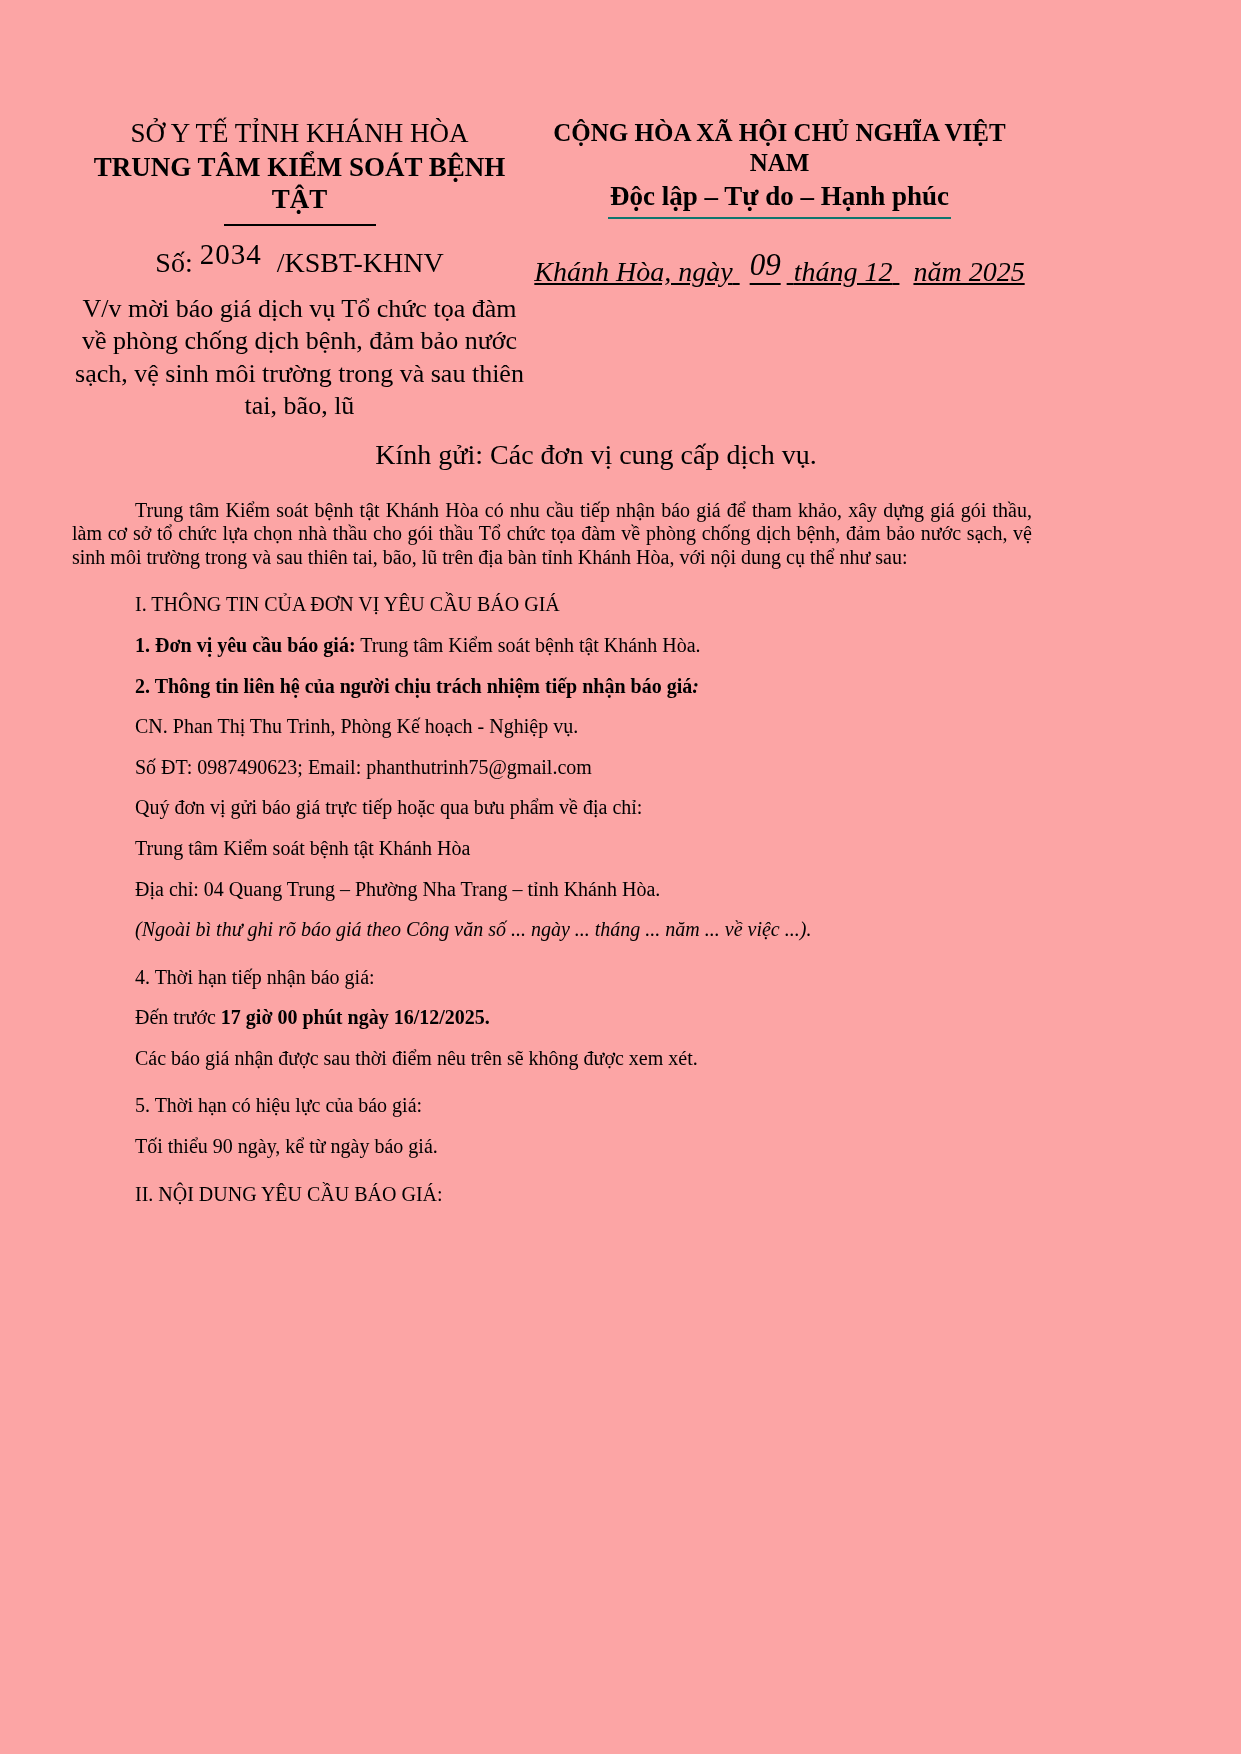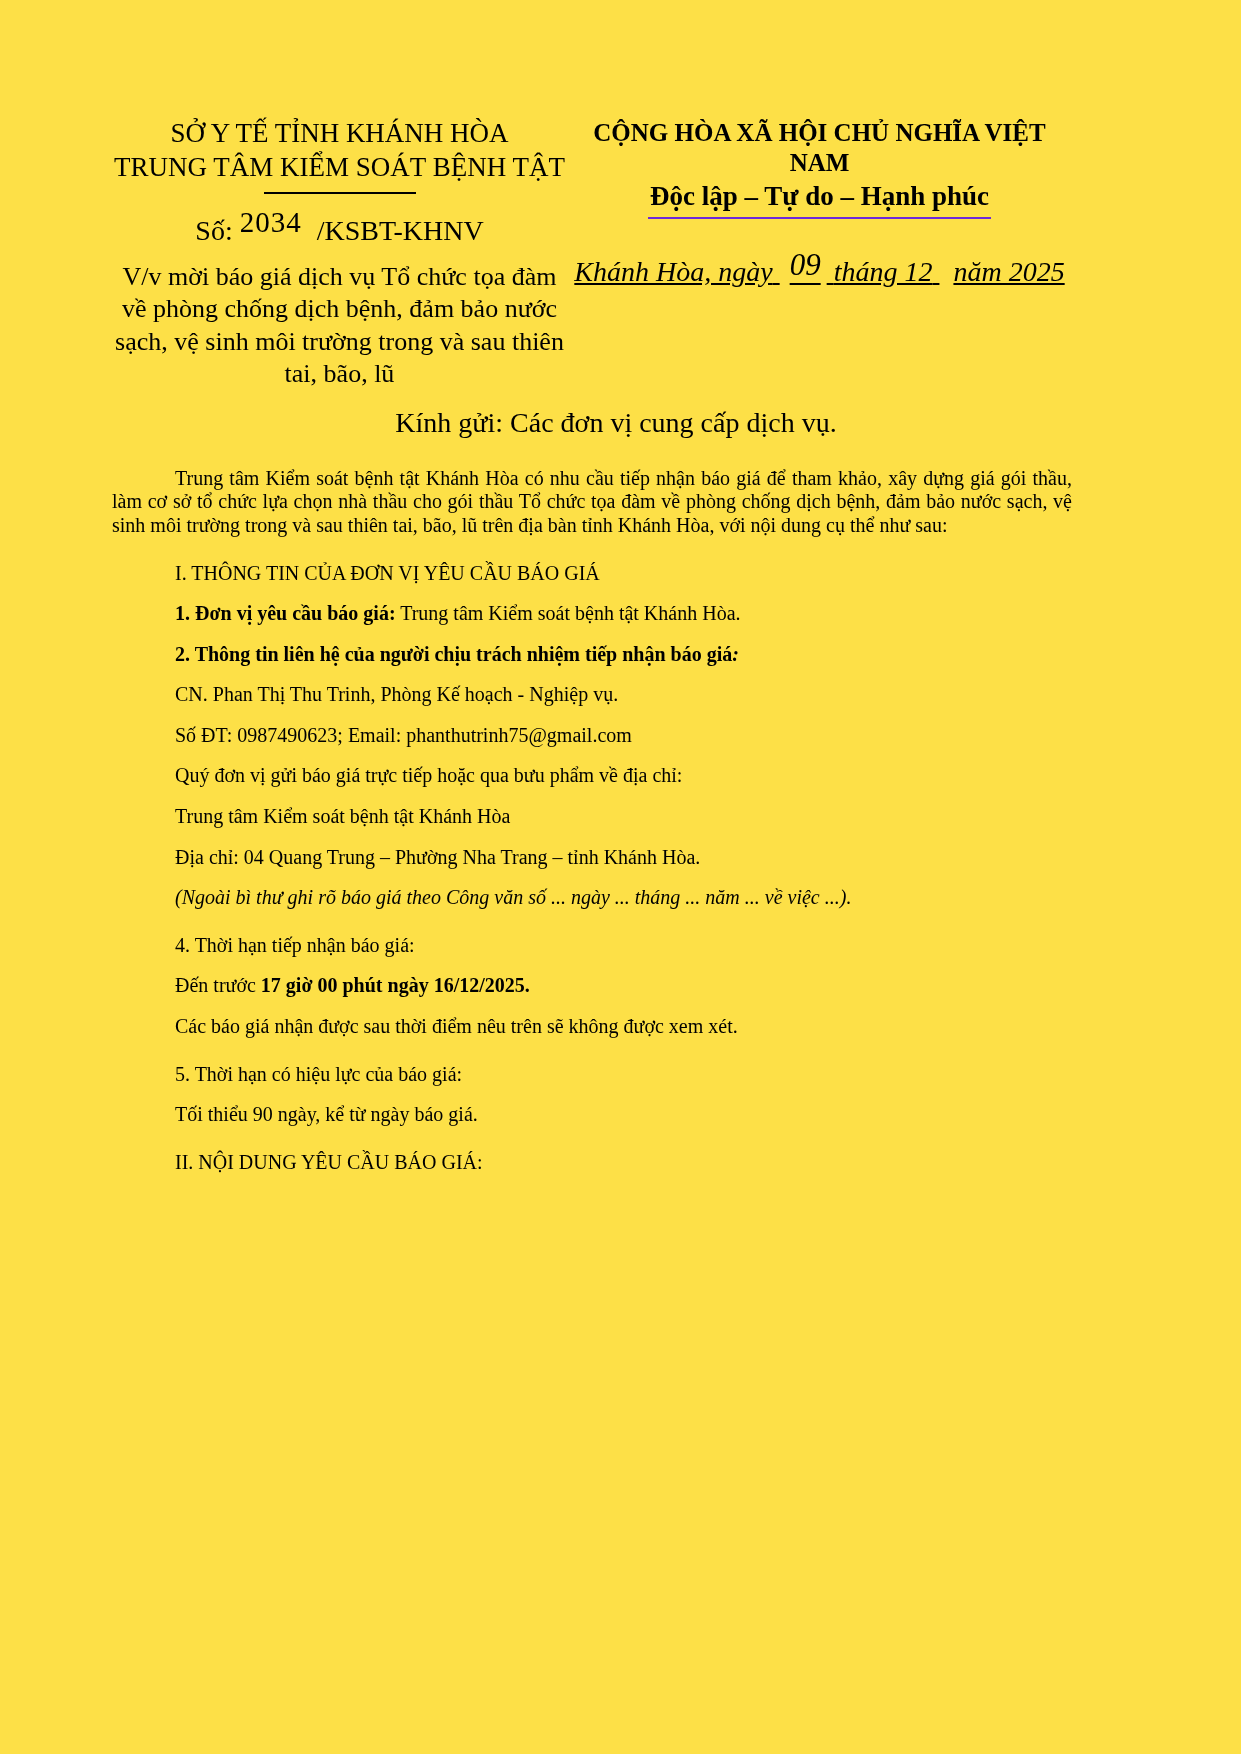--- a/index.html
+++ b/index.html
@@ -1,40 +1,40 @@
 <!DOCTYPE html>
 <html lang="vi"><head>
 <meta charset="utf-8">
 <style>
   html,body{margin:0;padding:0;background:#ffffff;}
   .page{
-    width:1241px;height:1754px;background:#fde047;color:#000;
+    width:1241px;height:1754px;background:#fca5a5;color:#000;
     font-family:"Liberation Serif","DejaVu Serif",serif;
     position:relative;box-sizing:border-box;
-    padding:118px 121px 0 112px;overflow:hidden;
+    padding:118px 121px 0 72px;overflow:hidden;
   }
   
   .doc-header{display:flex;width:960px;}
   .hdr-left{width:455px;text-align:center;}
   .hdr-right{width:505px;text-align:center;}
   .issuer-parent{font-size:27px;line-height:1.18;}
-  .issuer-org{font-size:27px;font-weight:normal;line-height:1.18;margin-top:2px;}
+  .issuer-org{font-size:27px;font-weight:bold;line-height:1.18;margin-top:2px;}
   .issuer-rule{width:152px;border-top:2px solid #000;margin:8px auto 0 auto;height:0;}
   .so-line{margin-top:20px;font-size:28px;}
   .so-value{position:relative;top:-8px;font-size:29px;letter-spacing:1px;}
   .so-suffix{margin-left:8px;}
   .doc-subject{
     margin:14px auto 0 auto;max-width:452px;
     font-size:26px;line-height:1.25;text-align:center;
   }
   .nat-country{font-size:25px;font-weight:bold;line-height:1.2;}
   .nat-motto-wrap{margin-top:4px;}
   .nat-motto{
     display:inline-block;font-size:27px;font-weight:bold;
-    border-bottom:2px solid #6d28d9;padding:0 2px 5px 2px;line-height:1.1;
+    border-bottom:2px solid #0f766e;padding:0 2px 5px 2px;line-height:1.1;
   }
   .place-date{margin-top:34px;font-size:28px;font-style:italic;white-space:nowrap;text-decoration:underline;}
   .date-day{position:relative;top:-6px;font-size:31px;margin:0 6px 0 10px;}
   .date-year{margin-left:14px;}
   
   .salutation{margin-top:16px;text-align:center;font-size:28px;}
   .para{
     font-size:20px;line-height:1.18;text-align:justify;
     text-indent:63px;margin:17px 0 0 0;width:960px;
   }

